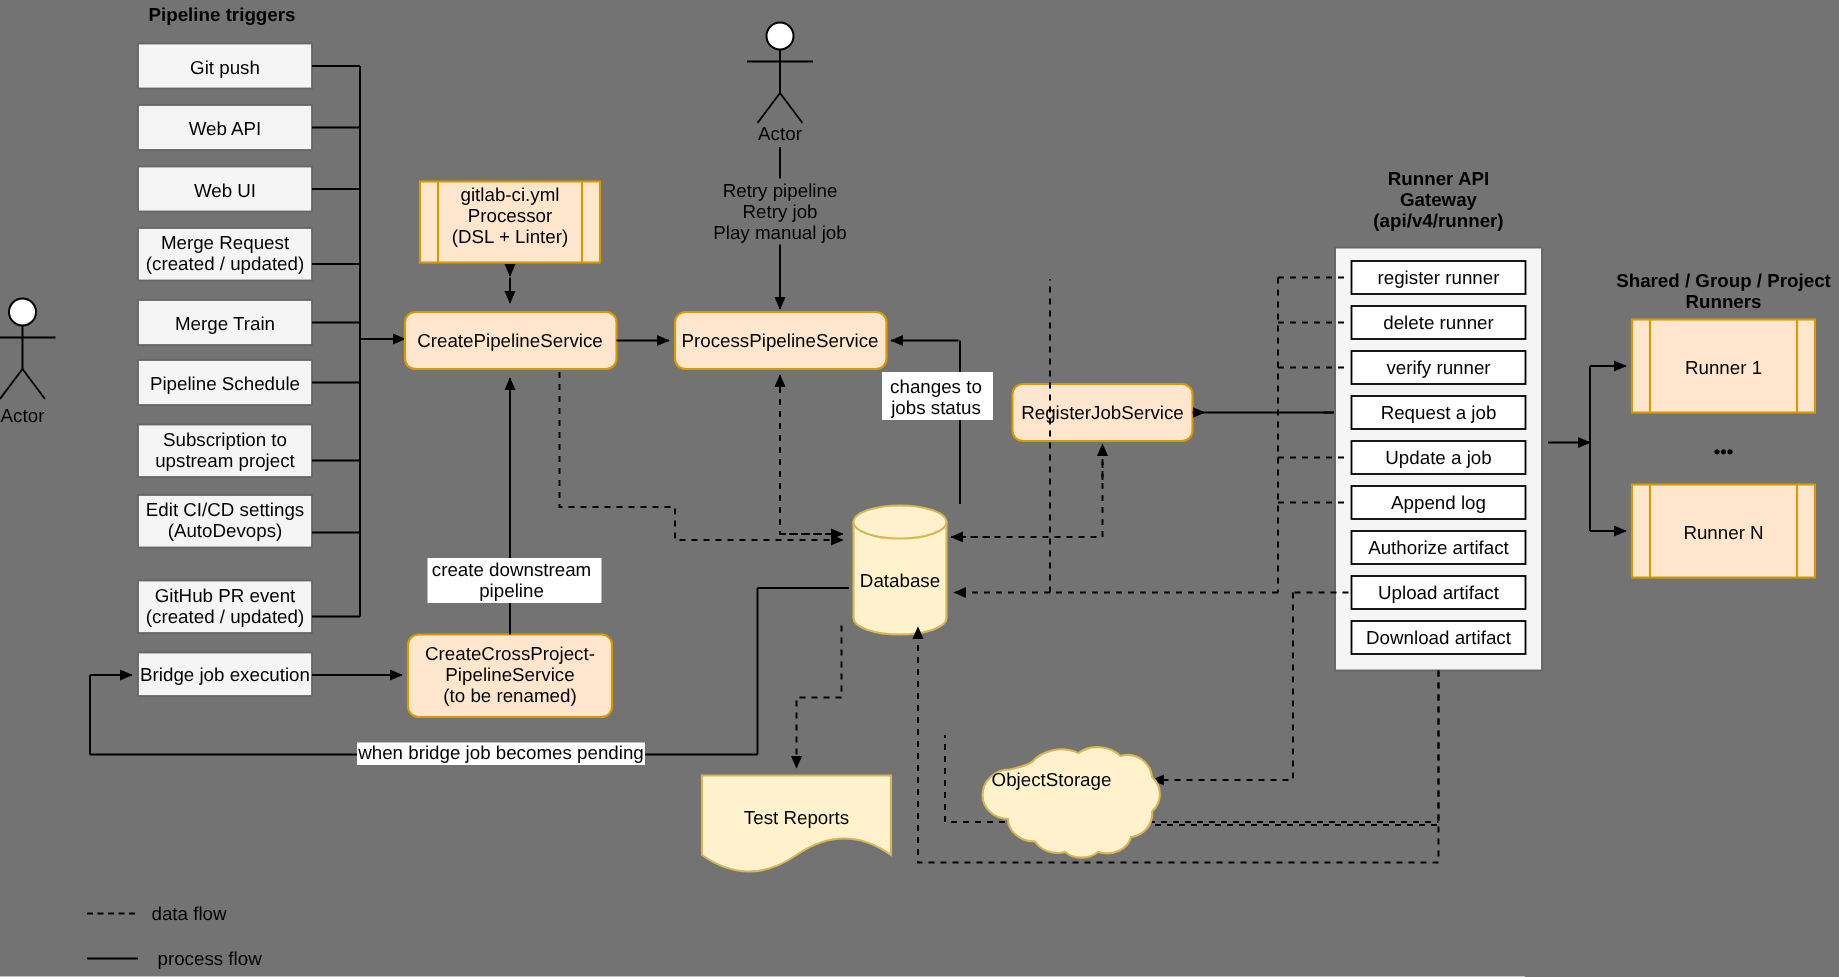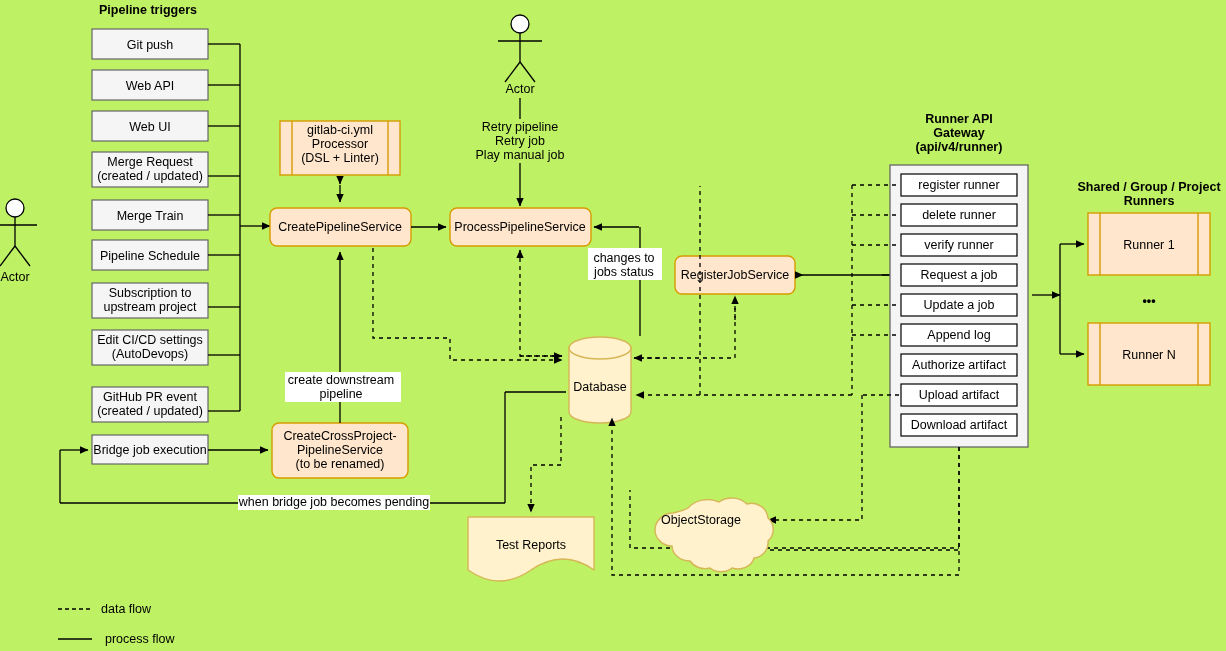--- a/index.html
+++ b/index.html
@@ -1,17 +1,17 @@
 <!DOCTYPE html>
 <html><head>
 <meta charset="utf-8">
 <style>
   html,body{margin:0;padding:0;background:#ffffff;}
   body{font-family:"Liberation Sans","DejaVu Sans",sans-serif;}
-  #root{position:relative;width:1226px;height:651px;overflow:hidden;background:#bef264;}
+  #root{position:relative;width:1226px;height:651px;overflow:hidden;background:#737373;}
   svg{display:block;}
   .nd{font-family:"Liberation Sans","DejaVu Sans",sans-serif;font-size:12.5px;fill:#000;}
   .ndb{font-family:"Liberation Sans","DejaVu Sans",sans-serif;font-size:12.5px;fill:#000;font-weight:bold;}
 </style>
 </head>
 <body>
 
 <div id="root">
 <svg width="1226" height="651" viewBox="0 0 1226 651" xmlns="http://www.w3.org/2000/svg">
   <defs>

